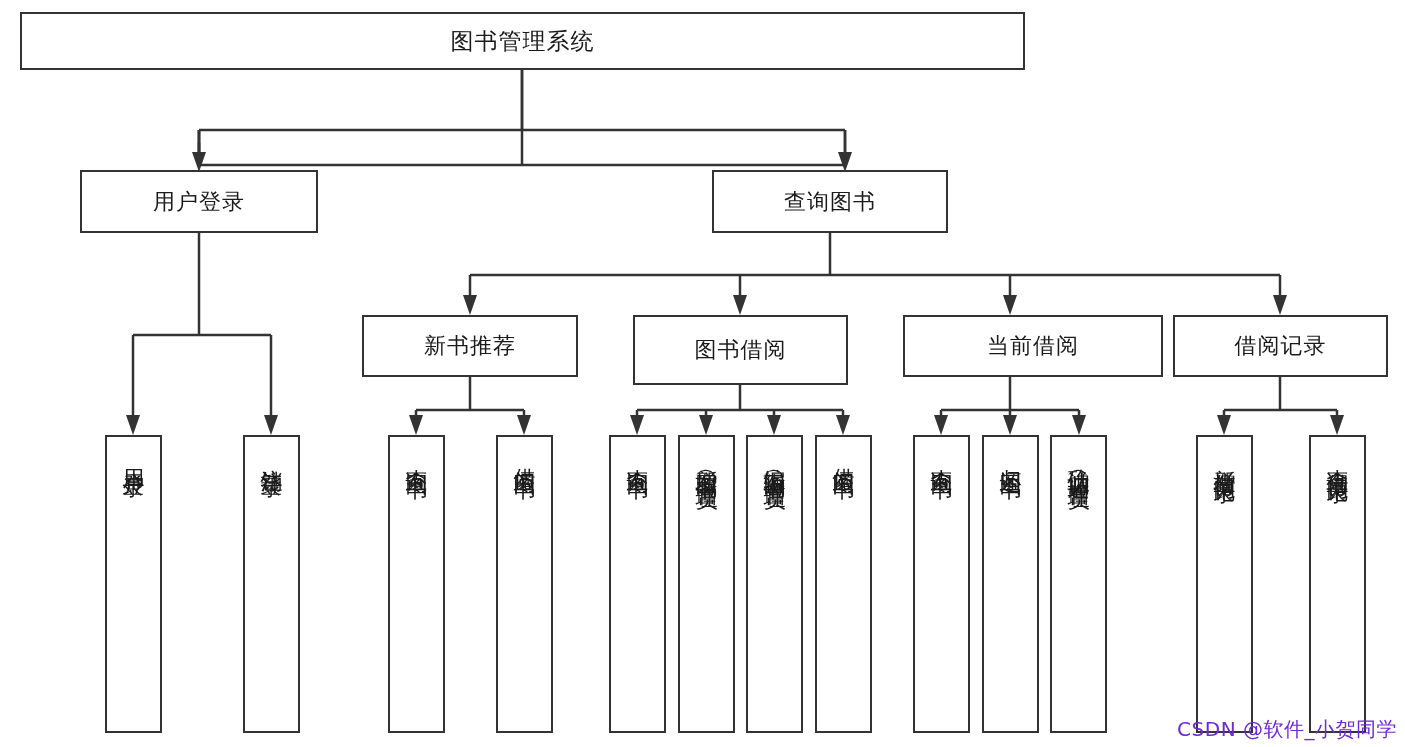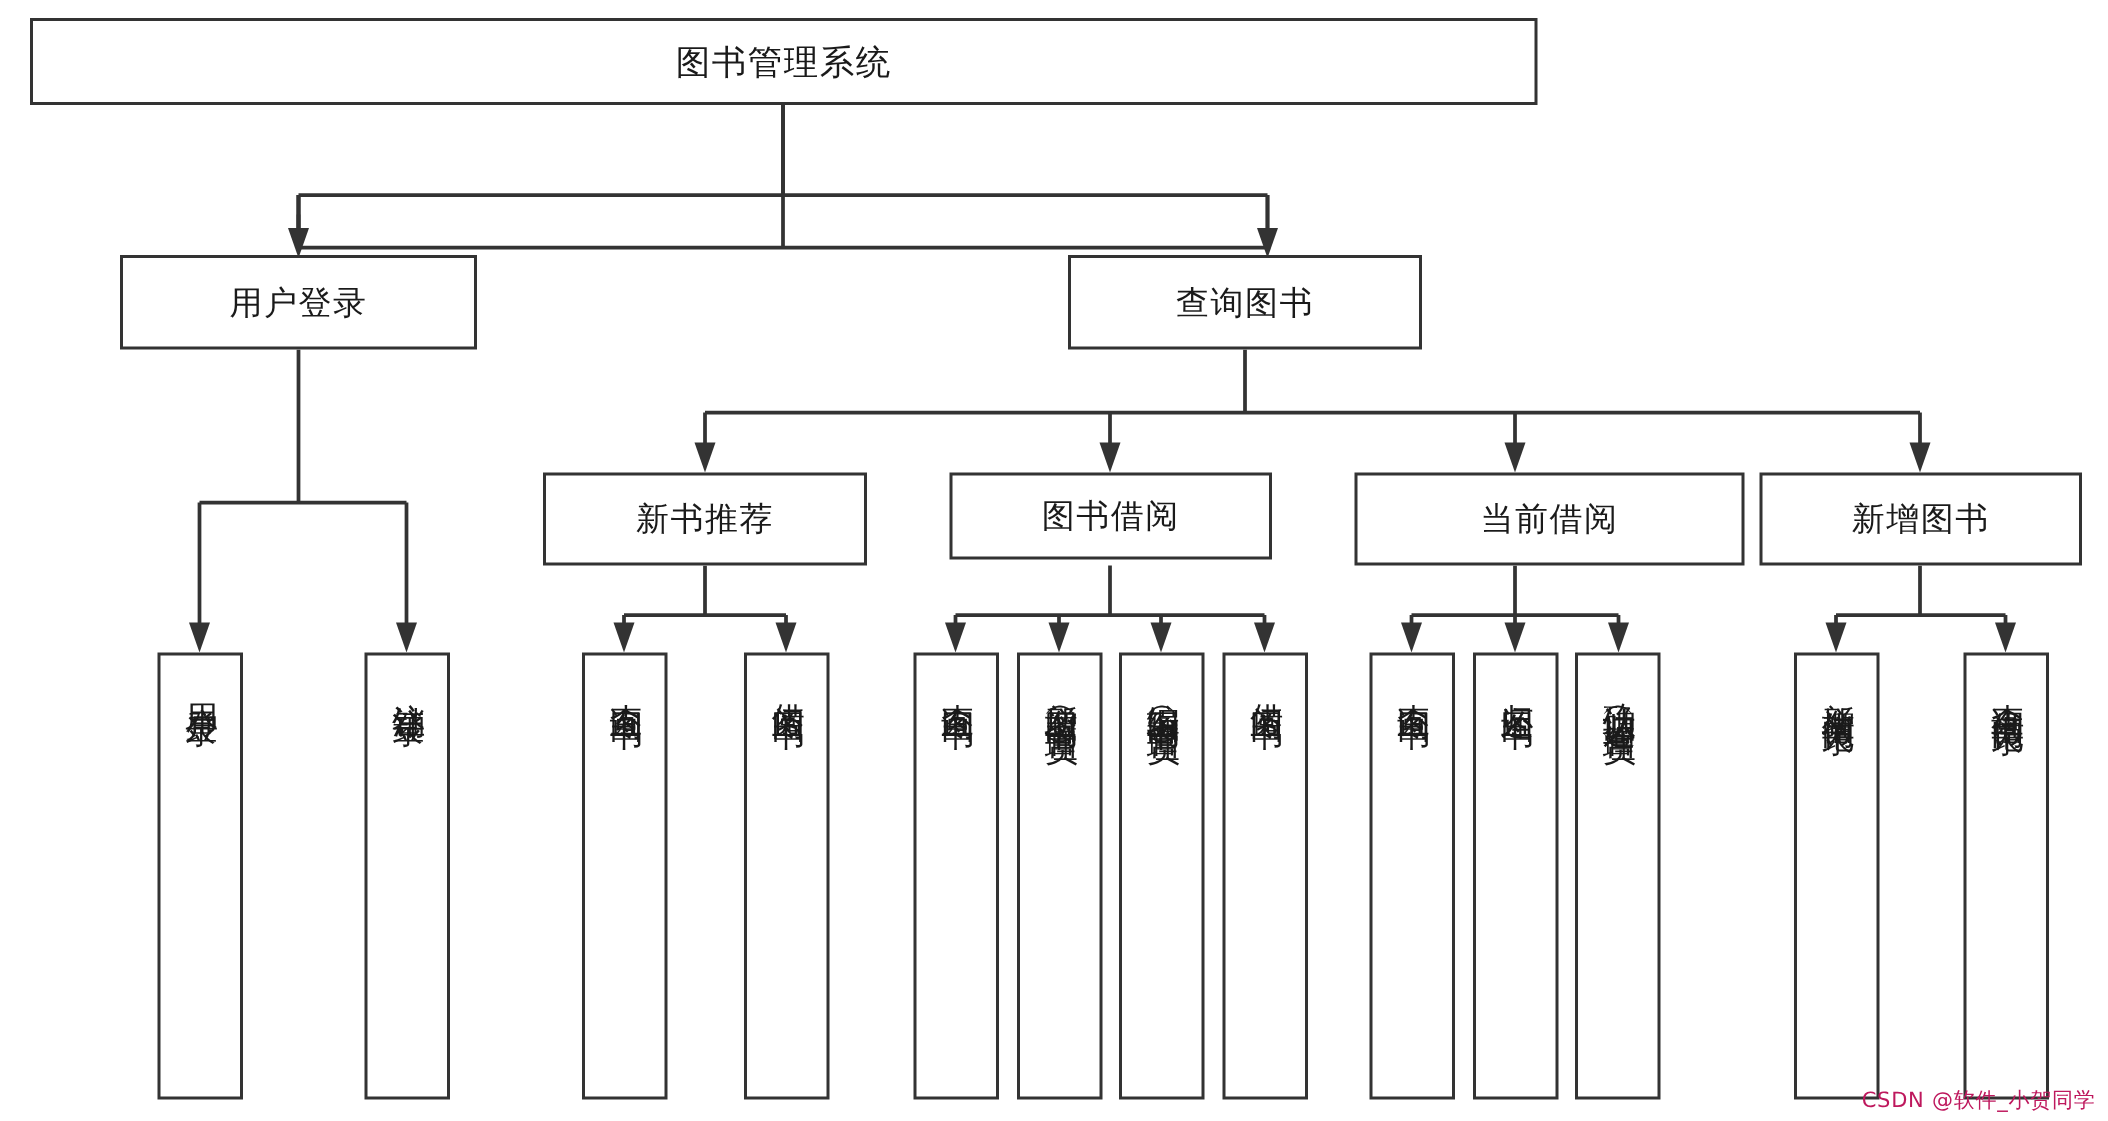--- a/index.html
+++ b/index.html
@@ -55,22 +55,22 @@
     width:1405px;height:747px;
     pointer-events:none;
   }
   .ln{stroke:#333333;stroke-width:2.5;fill:none;}
   .ar{fill:#333333;}
   
   .watermark{
     position:absolute;
     right:8px;
     bottom:4px;
-    font-size:14px;
-    color:#be185d;
+    font-size:20px;
+    color:#6d28d9;
     letter-spacing:0.5px;
     white-space:nowrap;
     user-select:none;
   }
 </style>
 </head>
 <body>
 
 <div id="canvas">
 
@@ -184,30 +184,30 @@
   </div>
 
   <div class="node h" style="left:712px;top:170px;width:236px;height:63px;">
     <span>查询图书</span>
   </div>
 
   <div class="node h" style="left:362px;top:315px;width:216px;height:62px;">
     <span>新书推荐</span>
   </div>
 
-  <div class="node h" style="left:633px;top:315px;width:215px;height:58px;">
+  <div class="node h" style="left:633px;top:315px;width:215px;height:70px;">
     <span>图书借阅</span>
   </div>
 
   <div class="node h" style="left:903px;top:315px;width:260px;height:62px;">
     <span>当前借阅</span>
   </div>
 
   <div class="node h" style="left:1173px;top:315px;width:215px;height:62px;">
-    <span>新增图书</span>
+    <span>借阅记录</span>
   </div>
 
   <div class="node v" style="left:105px;top:435px;width:57px;height:298px;">
     <span class="vtext">用户登录</span>
   </div>
 
   <div class="node v" style="left:243px;top:435px;width:57px;height:298px;">
     <span class="vtext">注销登录</span>
   </div>
 

